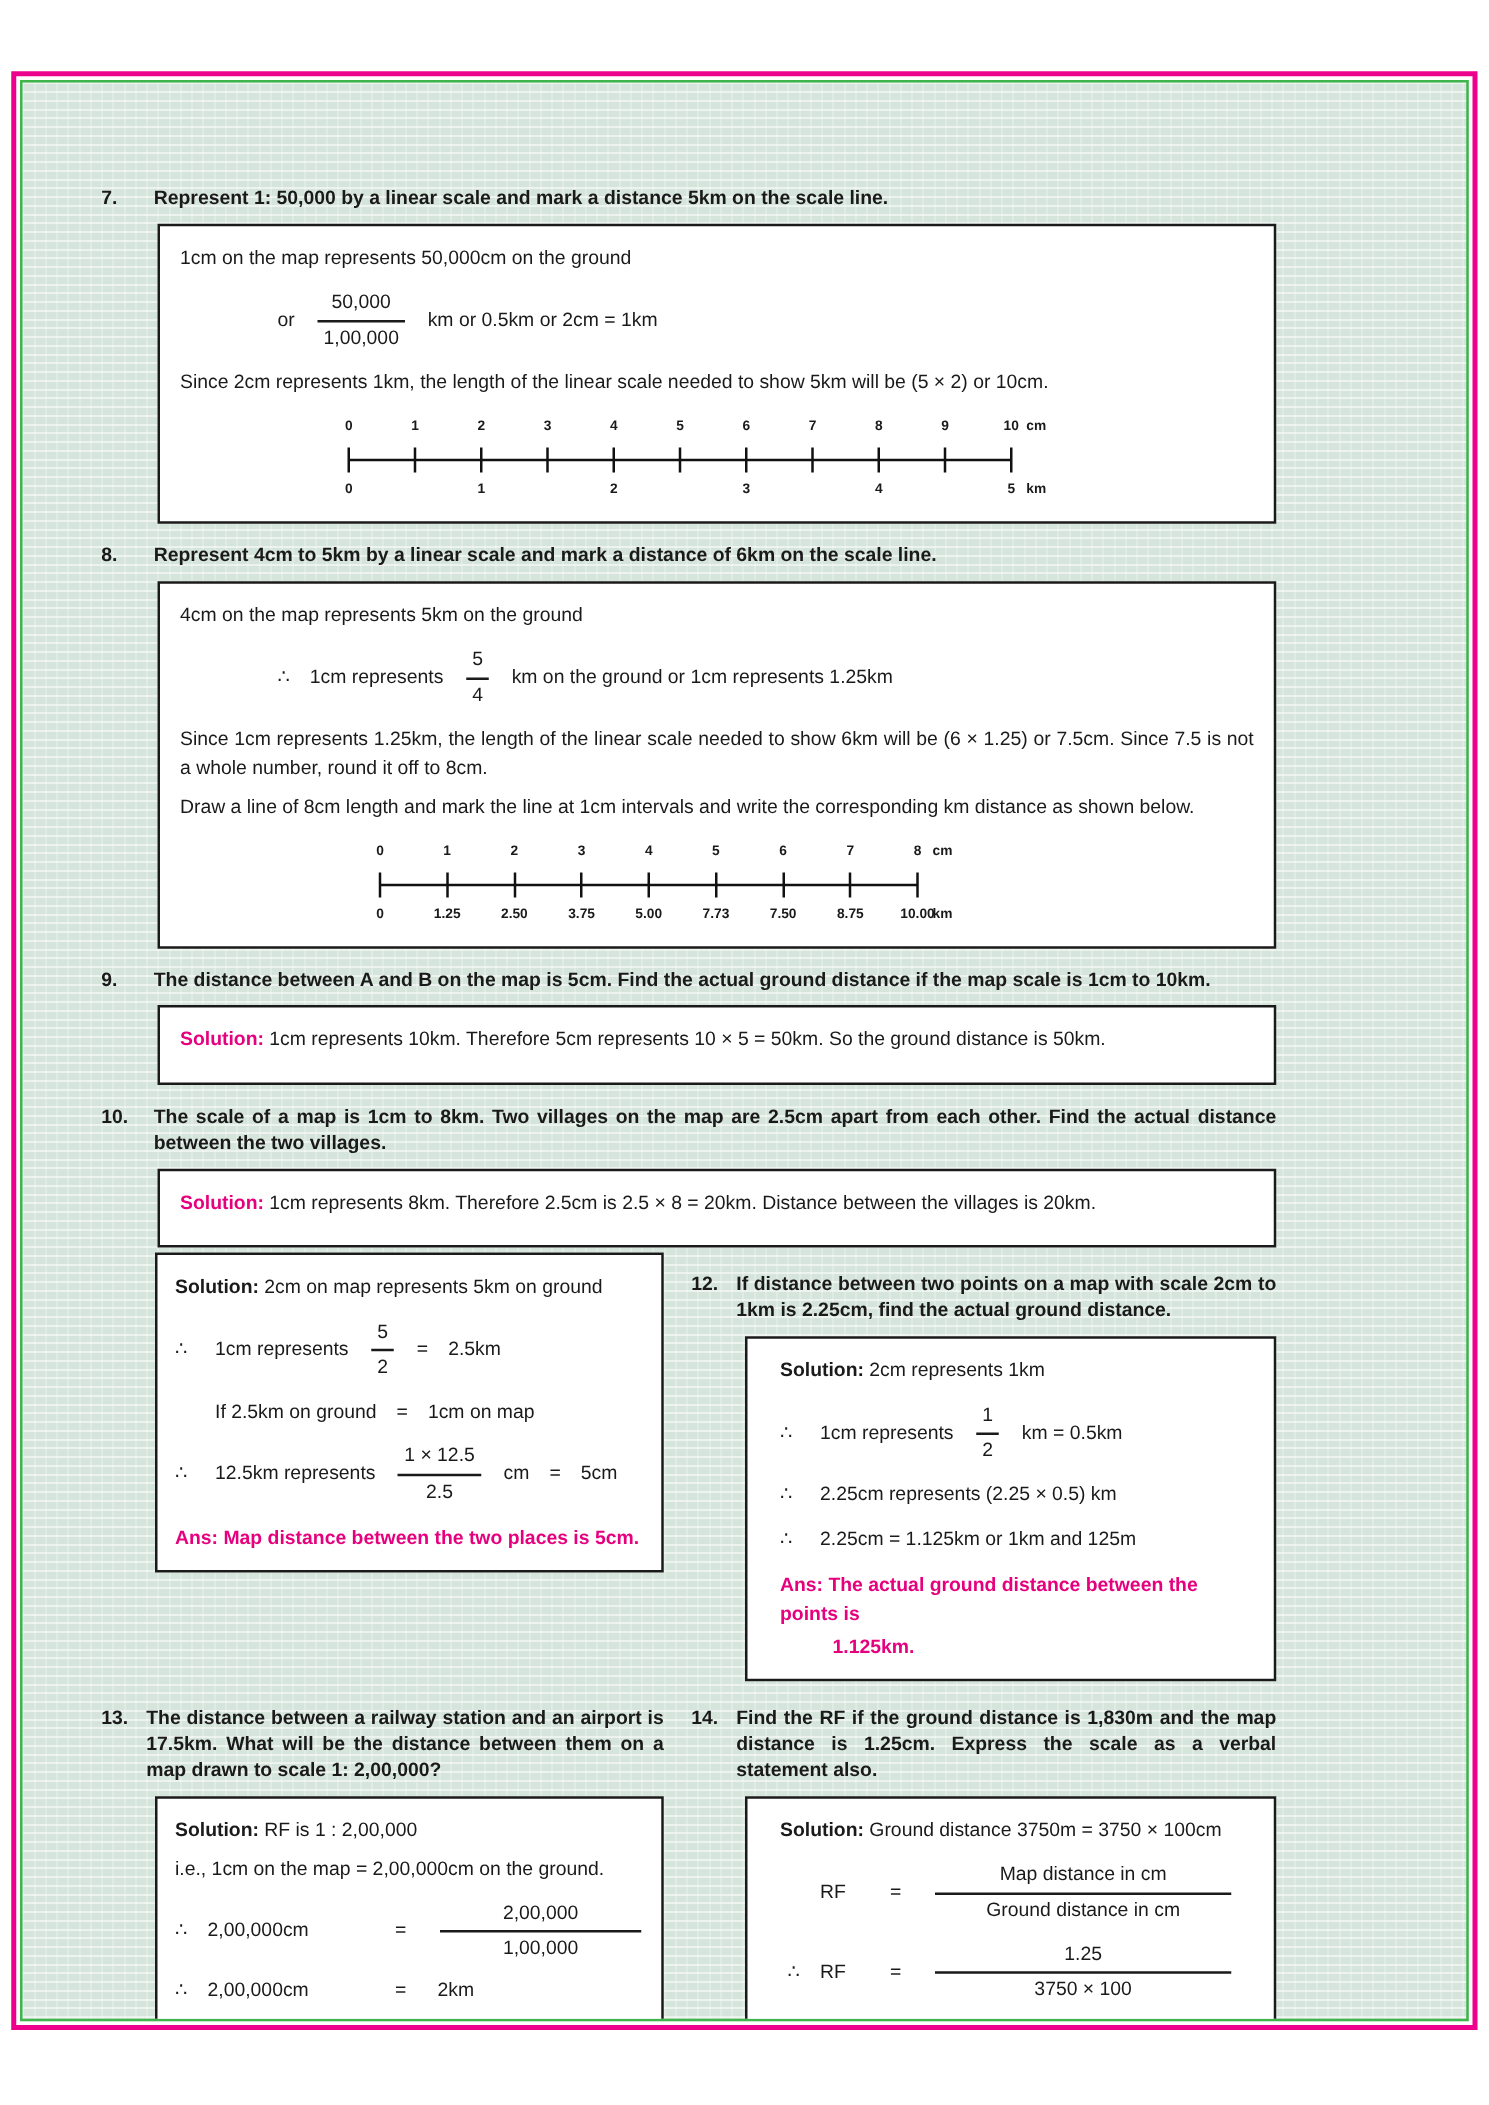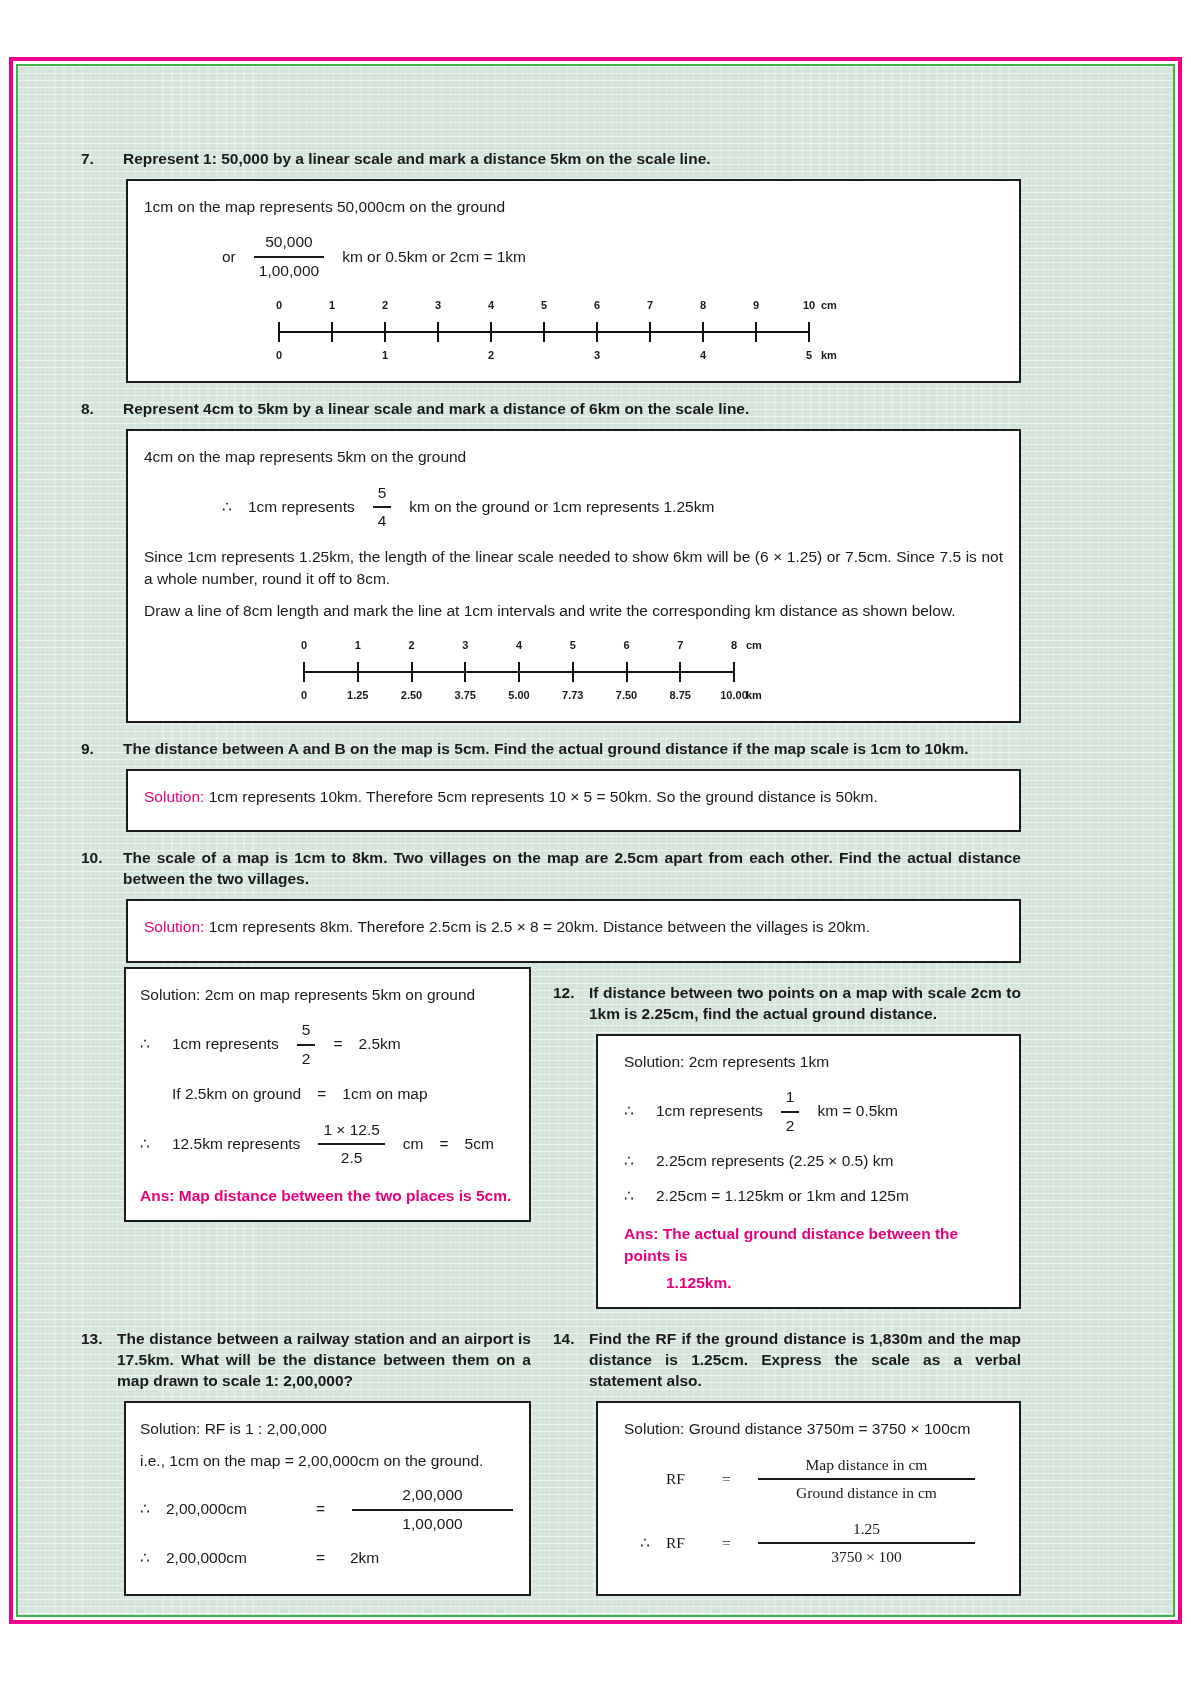--- a/index.html
+++ b/index.html
@@ -31,23 +31,23 @@
   .mrow { display:flex; align-items:center; gap:16px; margin:13px 0; }
   .sym { flex:0 0 16px; }
   .indent1 { margin-left:78px; }
 
   .frac { display:inline-flex; flex-direction:column; text-align:center; vertical-align:middle; margin:0 2px; }
   .frac .num { border-bottom:2px solid #1a1a1a; padding:0 5px 2px; }
   .frac .den { padding:2px 5px 0; }
 
   .eqrow { display:grid; grid-template-columns:26px 150px 34px auto; align-items:center; margin:12px 0; }
   .eqrow .lhs { }
-  .eqrow-rf { display:grid; grid-template-columns:26px 56px 34px auto; align-items:center; margin:13px 16px;font-family:Liberation Serif, serif; }
-
-  .sol { font-weight:normal; }
+  .eqrow-rf { display:grid; grid-template-columns:26px 56px 34px auto; align-items:center; margin:13px 6px; }
+
+  .sol { font-weight:bold; }
   .sol.red { color:var(--answer-pink,#e6007e); }
   .ans { color:var(--answer-pink,#e6007e); font-weight:bold; margin-top:15px; }
   .ans-line2 { color:var(--answer-pink,#e6007e); font-weight:bold; margin-left:42px; margin-top:4px; }
 
   .scale { position:relative; height:66px; margin-top:16px; margin-bottom:4px; font-weight:bold; font-size:11px; }
   .s530 { width:530px; margin-left:135px; }
   .s430 { width:430px; margin-left:160px; }
   .scale .hline { position:absolute; left:0; right:0; top:33px; border-top:2px solid #111; }
   .scale .tick { position:absolute; top:24px; width:2px; height:20px; background:#111; transform:translateX(-1px); }
   .scale .tlabel { position:absolute; top:0; transform:translateX(-50%); white-space:nowrap; }
@@ -78,20 +78,21 @@
         <div class="sbox">
           <p>1cm on the map represents 50,000cm on the ground</p>
           <div class="mrow indent1">
             <span>or</span>
             <span class="frac">
               <span class="num">50,000</span>
               <span class="den">1,00,000</span>
             </span>
             <span>km or 0.5km or 2cm  =  1km</span>
           </div>
+          <p>Since 2cm represents 1km, the length of the linear scale needed to show 5km will be (5  ×  2) or 10cm.</p>
           <div class="scale s530">
               <div class="hline"></div>
               <div class="tick" style="left: 0%;"></div>
               <div class="tlabel" style="left: 0%;">0</div>
               <div class="blabel" style="left: 0%;">0</div>
               <div class="tick" style="left: 10%;"></div>
               <div class="tlabel" style="left: 10%;">1</div>
               <div class="tick" style="left: 20%;"></div>
               <div class="tlabel" style="left: 20%;">2</div>
               <div class="blabel" style="left: 20%;">1</div>

